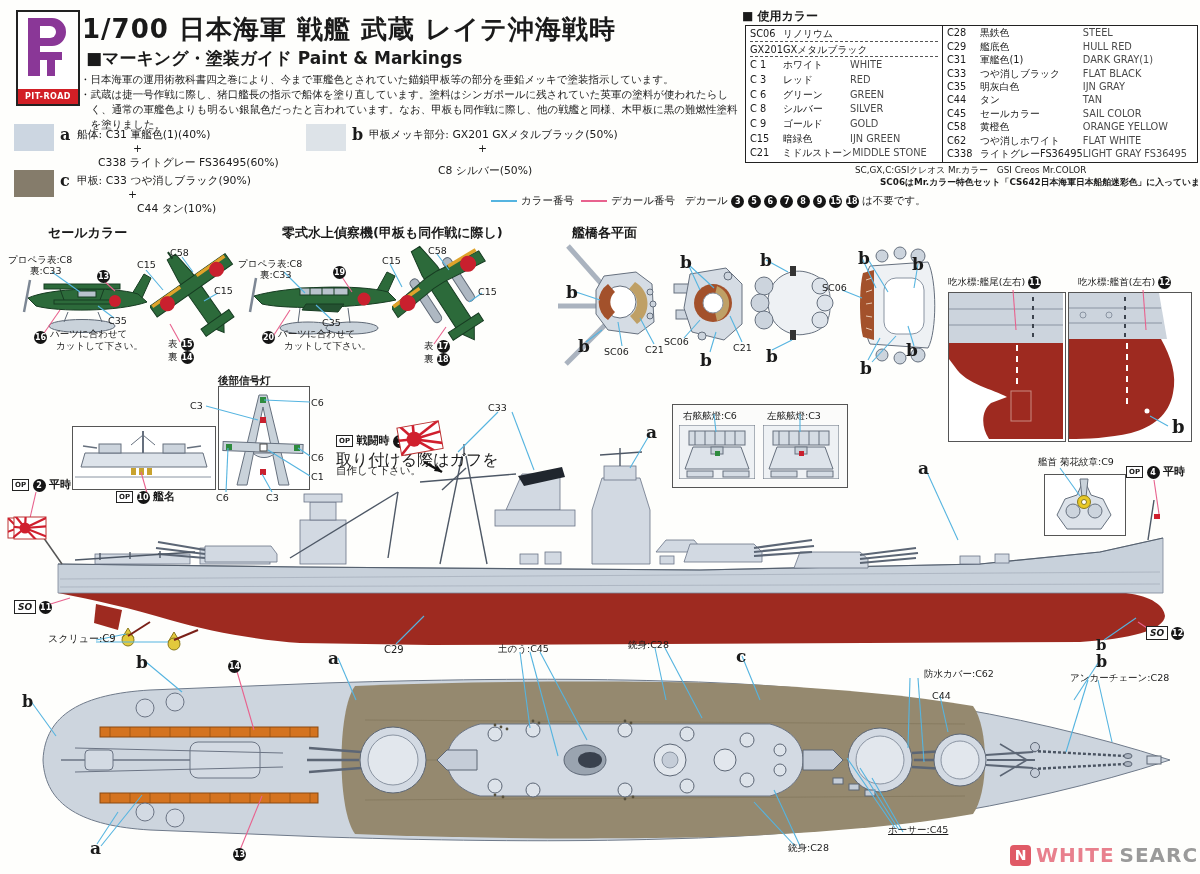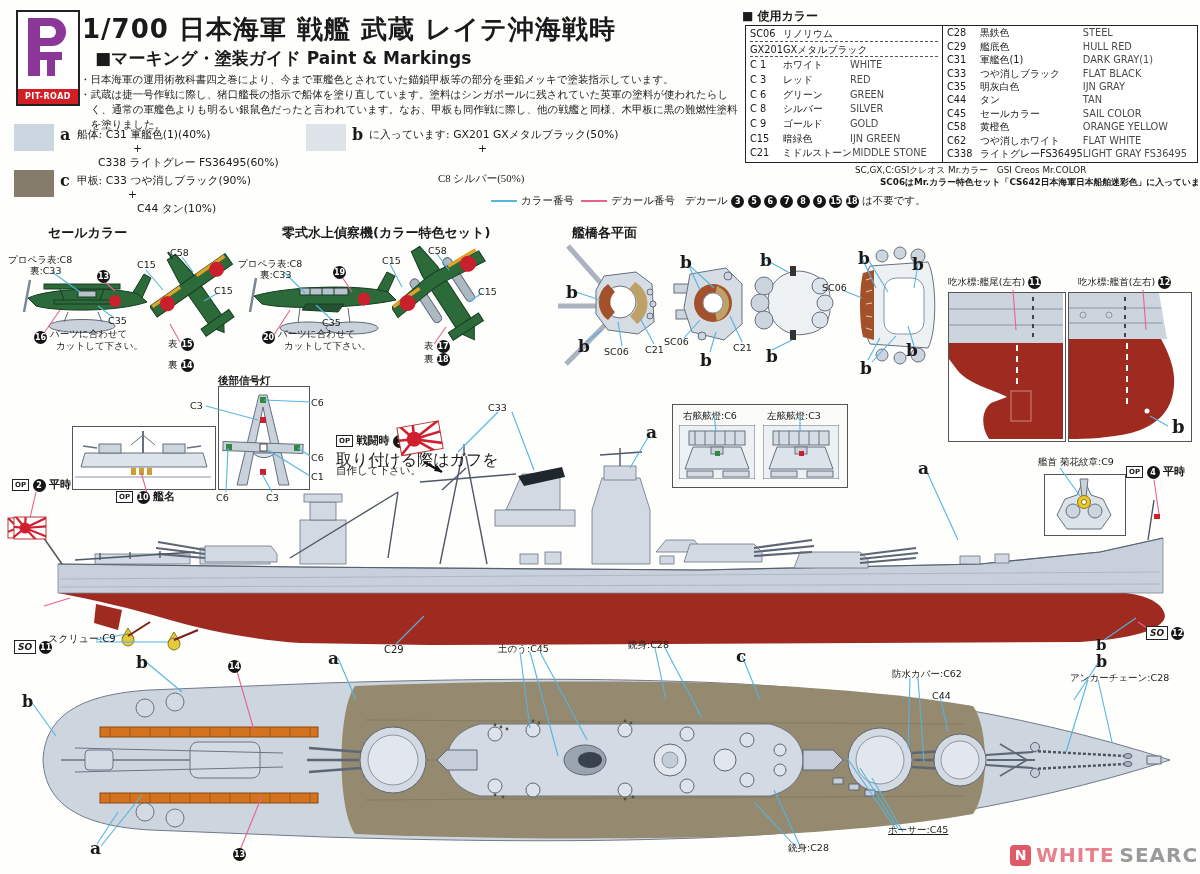--- a/index.html
+++ b/index.html
@@ -14,21 +14,21 @@
          padding:1px 2px 0 2px;line-height:9px;vertical-align:middle;background:#fff;}
   .sobox{display:inline-block;border:1.6px solid #222;font-size:9px;font-weight:bold;font-style:italic;
          padding:0 3px;line-height:12px;vertical-align:middle;background:#fff;}
   .box{position:absolute;border:1px solid #555;background:#fff;z-index:4;}
   .sectitle{position:absolute;font-weight:bold;font-size:13px;z-index:5;white-space:nowrap;}
   
   .logo{left:16px;top:10px;width:60px;height:92px;border:2px solid #222;background:#fff;z-index:6;}
   .logo-banner{position:absolute;left:0;bottom:0;width:100%;height:15px;background:#d21f26;color:#fff;
                font-size:8px;font-weight:bold;text-align:center;line-height:15px;letter-spacing:.5px;}
   .title{left:82px;top:12px;font-size:26px;font-weight:800;letter-spacing:1px;white-space:nowrap;}
-  .subtitle{left:95px;top:47px;font-size:17px;font-weight:800;white-space:nowrap;}
+  .subtitle{left:86px;top:47px;font-size:17px;font-weight:800;white-space:nowrap;}
   .note{position:absolute;left:80px;width:650px;font-size:10.5px;line-height:1.42;
         padding-left:1em;text-indent:-1em;}
   
   .pal-title{left:742px;top:8px;font-size:12px;font-weight:bold;}
   .pal{left:745px;top:25px;width:451px;height:136px;border:1px solid #222;display:flex;z-index:3;background:#fff;}
   .pcol{display:flex;flex-direction:column;justify-content:space-around;padding:1px 4px;}
   .pcol.l{width:188px;}
   .pcol.r{flex:1;border-left:1px solid #222;}
   .prow{display:flex;font-size:9.8px;line-height:12.5px;white-space:nowrap;}
   .prow .pcode{width:33px;}
@@ -177,23 +177,23 @@
 <div class="pfoot" style="left:880px;top:177px;font-weight:bold;">SC06はMr.カラー特色セット「CS642日本海軍日本船舶迷彩色」に入っています。</div>
 
 <div class="swatch" style="left:14px;top:124px;background:#ccd6e1;"></div>
 <div class="mixlet" style="left:60px;top:125px;">a</div>
 <div class="mixtxt" style="left:77px;top:128px;"><span>船体:</span> <span>C31 軍艦色(1)(40%)</span></div>
 <div class="mixtxt" style="left:133px;top:142px;">+</div>
 <div class="mixtxt" style="left:98px;top:156px;">C338 ライトグレー FS36495(60%)</div>
 
 <div class="swatch" style="left:306px;top:124px;background:#dde3e8;"></div>
 <div class="mixlet" style="left:352px;top:125px;">b</div>
-<div class="mixtxt" style="left:369px;top:128px;"><span>に入っています:</span> <span>GX201 GXメタルブラック(50%)</span></div>
+<div class="mixtxt" style="left:369px;top:128px;"><span>甲板メッキ部分:</span> <span>GX201 GXメタルブラック(50%)</span></div>
 <div class="mixtxt" style="left:478px;top:142px;">+</div>
-<div class="mixtxt" style="left:438px;top:172px;font-family:Liberation Serif, serif;">C8 シルバー(50%)</div>
+<div class="mixtxt" style="left:438px;top:164px;">C8 シルバー(50%)</div>
 
 <div class="swatch" style="left:14px;top:170px;background:#857c6b;"></div>
 <div class="mixlet" style="left:60px;top:171px;">c</div>
 <div class="mixtxt" style="left:77px;top:174px;"><span>甲板:</span> <span>C33 つや消しブラック(90%)</span></div>
 <div class="mixtxt" style="left:128px;top:188px;">+</div>
 <div class="mixtxt" style="left:104px;top:202px;margin-left:33px;">C44 タン(10%)</div>
 
 <div class="abs legend">
   <span class="lseg" style="border-color:#55b4e0;"></span><span>カラー番号</span>
   <span class="lseg" style="border-color:#e8628e;"></span><span>デカール番号</span>
@@ -203,21 +203,21 @@
   <span class="cn">6</span>
   <span class="cn">7</span>
   <span class="cn">8</span>
   <span class="cn">9</span>
   <span class="cn">15</span>
   <span class="cn">18</span>
   <span>は不要です。</span>
 </div>
 
 <div class="sectitle" style="left:48px;top:224px;">セールカラー</div>
-<div class="sectitle" style="left:282px;top:224px;">零式水上偵察機(カラー特色セット)</div>
+<div class="sectitle" style="left:282px;top:224px;">零式水上偵察機(甲板も同作戦に際し)</div>
 
 <svg class="shipsvg" style="left:20px;top:250px;" width="135" height="92" viewBox="0 0 135 92">
   <line x1="10" y1="30" x2="4" y2="62" stroke="#7d8794" stroke-width="2.5"></line>
   <ellipse cx="62" cy="76" rx="33" ry="6.5" fill="#c9d2da" stroke="#5e6875"></ellipse>
   <line x1="48" y1="62" x2="44" y2="72" stroke="#5e6875"></line>
     <line x1="78" y1="62" x2="82" y2="72" stroke="#5e6875"></line>
   <path d="M112,44 L124,24 L131,28 L122,48 Z" fill="#2c6a3a" stroke="#173c22"></path>
   <path d="M8,48 C30,38 92,36 118,44 L127,52 C98,62 38,62 16,56 Z" fill="#2c6a3a" stroke="#173c22"></path>
   <rect x="24" y="34" width="76" height="5" fill="#2c6a3a" stroke="#173c22"></rect>
   <rect x="34" y="50" width="60" height="4" fill="#2c6a3a" stroke="#173c22"></rect>
@@ -274,21 +274,21 @@
 <div class="lbl" style="left:30px;top:265px;">裏:C33</div>
 <div class="lbl" style="left:97px;top:270px;"><span class="cn">13</span></div>
 <div class="lbl" style="left:137px;top:259px;">C15</div>
 <div class="lbl" style="left:108px;top:315px;">C35</div>
 <div class="lbl" style="left:34px;top:331px;"><span class="cn">16</span></div>
 <div class="lbl" style="left:50px;top:328px;">パーツに合わせて</div>
 <div class="lbl" style="left:56px;top:340px;">カットして下さい。</div>
 <div class="lbl" style="left:170px;top:247px;">C58</div>
 <div class="lbl" style="left:214px;top:285px;">C15</div>
 <div class="lbl" style="left:168px;top:338px;"><span>表</span> <span class="cn">15</span></div>
-<div class="lbl" style="left:168px;top:351px;margin-top:8px;"><span>裏</span> <span class="cn">14</span></div>
+<div class="lbl" style="left:168px;top:351px;"><span>裏</span> <span class="cn">14</span></div>
 
 <div class="lbl" style="left:238px;top:258px;">プロペラ表:C8</div>
 <div class="lbl" style="left:260px;top:269px;">裏:C33</div>
 <div class="lbl" style="left:333px;top:266px;"><span class="cn">19</span></div>
 <div class="lbl" style="left:382px;top:255px;">C15</div>
 <div class="lbl" style="left:322px;top:317px;">C35</div>
 <div class="lbl" style="left:262px;top:331px;"><span class="cn">20</span></div>
 <div class="lbl" style="left:278px;top:328px;">パーツに合わせて</div>
 <div class="lbl" style="left:284px;top:340px;">カットして下さい。</div>
 <div class="lbl" style="left:428px;top:245px;">C58</div>
@@ -635,21 +635,21 @@
         <line x1="18" y1="88" x2="2" y2="94"></line>
         <line x1="18" y1="88" x2="12" y2="102"></line>
     </g>
     <circle cx="18" cy="88" r="4.5" fill="#d01f2e"></circle>
   </g>
 </svg>
 
 <div class="lbl" style="left:488px;top:402px;">C33</div>
 <div class="biglet" style="left:646px;top:422px;">a</div>
 <div class="biglet" style="left:918px;top:458px;">a</div>
-<div class="lbl" style="left:14px;top:600px;margin-top:40px;"><span class="sobox">SO</span> <span class="cn">11</span></div>
+<div class="lbl" style="left:14px;top:600px;"><span class="sobox">SO</span> <span class="cn">11</span></div>
 <div class="lbl" style="left:48px;top:632px;font-size:10px;">スクリュー:C9</div>
 <div class="lbl" style="left:384px;top:644px;font-size:10px;">C29</div>
 <div class="lbl" style="left:1146px;top:626px;"><span class="sobox">SO</span> <span class="cn">12</span></div>
 <div class="biglet" style="left:1096px;top:636px;font-size:15px;">b</div>
 
 <svg class="shipsvg" style="left:25px;top:650px;" width="1165" height="220" viewBox="0 0 1165 220">
   <path d="M18,110 C20,64 58,44 125,40 L300,33 C430,29 540,28 640,31 C820,35 990,60 1145,110 C990,160 820,185 640,189 C540,192 430,191 300,187 L125,180 C58,176 20,156 18,110 Z" fill="#cdd5de" stroke="#6f7a8a"></path>
 
   <path d="M330,36 C480,30 640,31 720,34 C800,38 880,44 948,56 C964,78 964,142 948,164 C880,176 800,182 720,186 C640,189 480,190 330,184 C312,160 312,60 330,36 Z" fill="#95896f"></path>
 
@@ -775,21 +775,21 @@
   <rect x="824" y="134" width="10" height="6" fill="#c5cdd8" stroke="#5c6675"></rect>
   <rect x="840" y="140" width="10" height="6" fill="#c5cdd8" stroke="#5c6675"></rect>
 </svg>
 
 <div class="biglet" style="left:136px;top:652px;">b</div>
 <div class="lbl" style="left:228px;top:660px;"><span class="cn">14</span></div>
 <div class="biglet" style="left:328px;top:648px;">a</div>
 <div class="lbl" style="left:498px;top:643px;">土のう:C45</div>
 <div class="lbl" style="left:628px;top:639px;">銃身:C28</div>
 <div class="biglet" style="left:736px;top:646px;">c</div>
-<div class="lbl" style="left:892px;top:668px;">防水カバー:C62</div>
+<div class="lbl" style="left:924px;top:668px;">防水カバー:C62</div>
 <div class="lbl" style="left:932px;top:690px;">C44</div>
 <div class="biglet" style="left:1096px;top:652px;font-size:16px;">b</div>
 <div class="lbl" style="left:1070px;top:672px;">アンカーチェーン:C28</div>
 <div class="biglet" style="left:22px;top:692px;font-size:16px;">b</div>
 <div class="biglet" style="left:90px;top:838px;">a</div>
 <div class="lbl" style="left:233px;top:848px;"><span class="cn">13</span></div>
 <div class="lbl" style="left:788px;top:842px;">銃身:C28</div>
 <div class="lbl" style="left:888px;top:824px;text-decoration:underline;">ホーサー:C45</div>
 
 <div class="abs wm">

